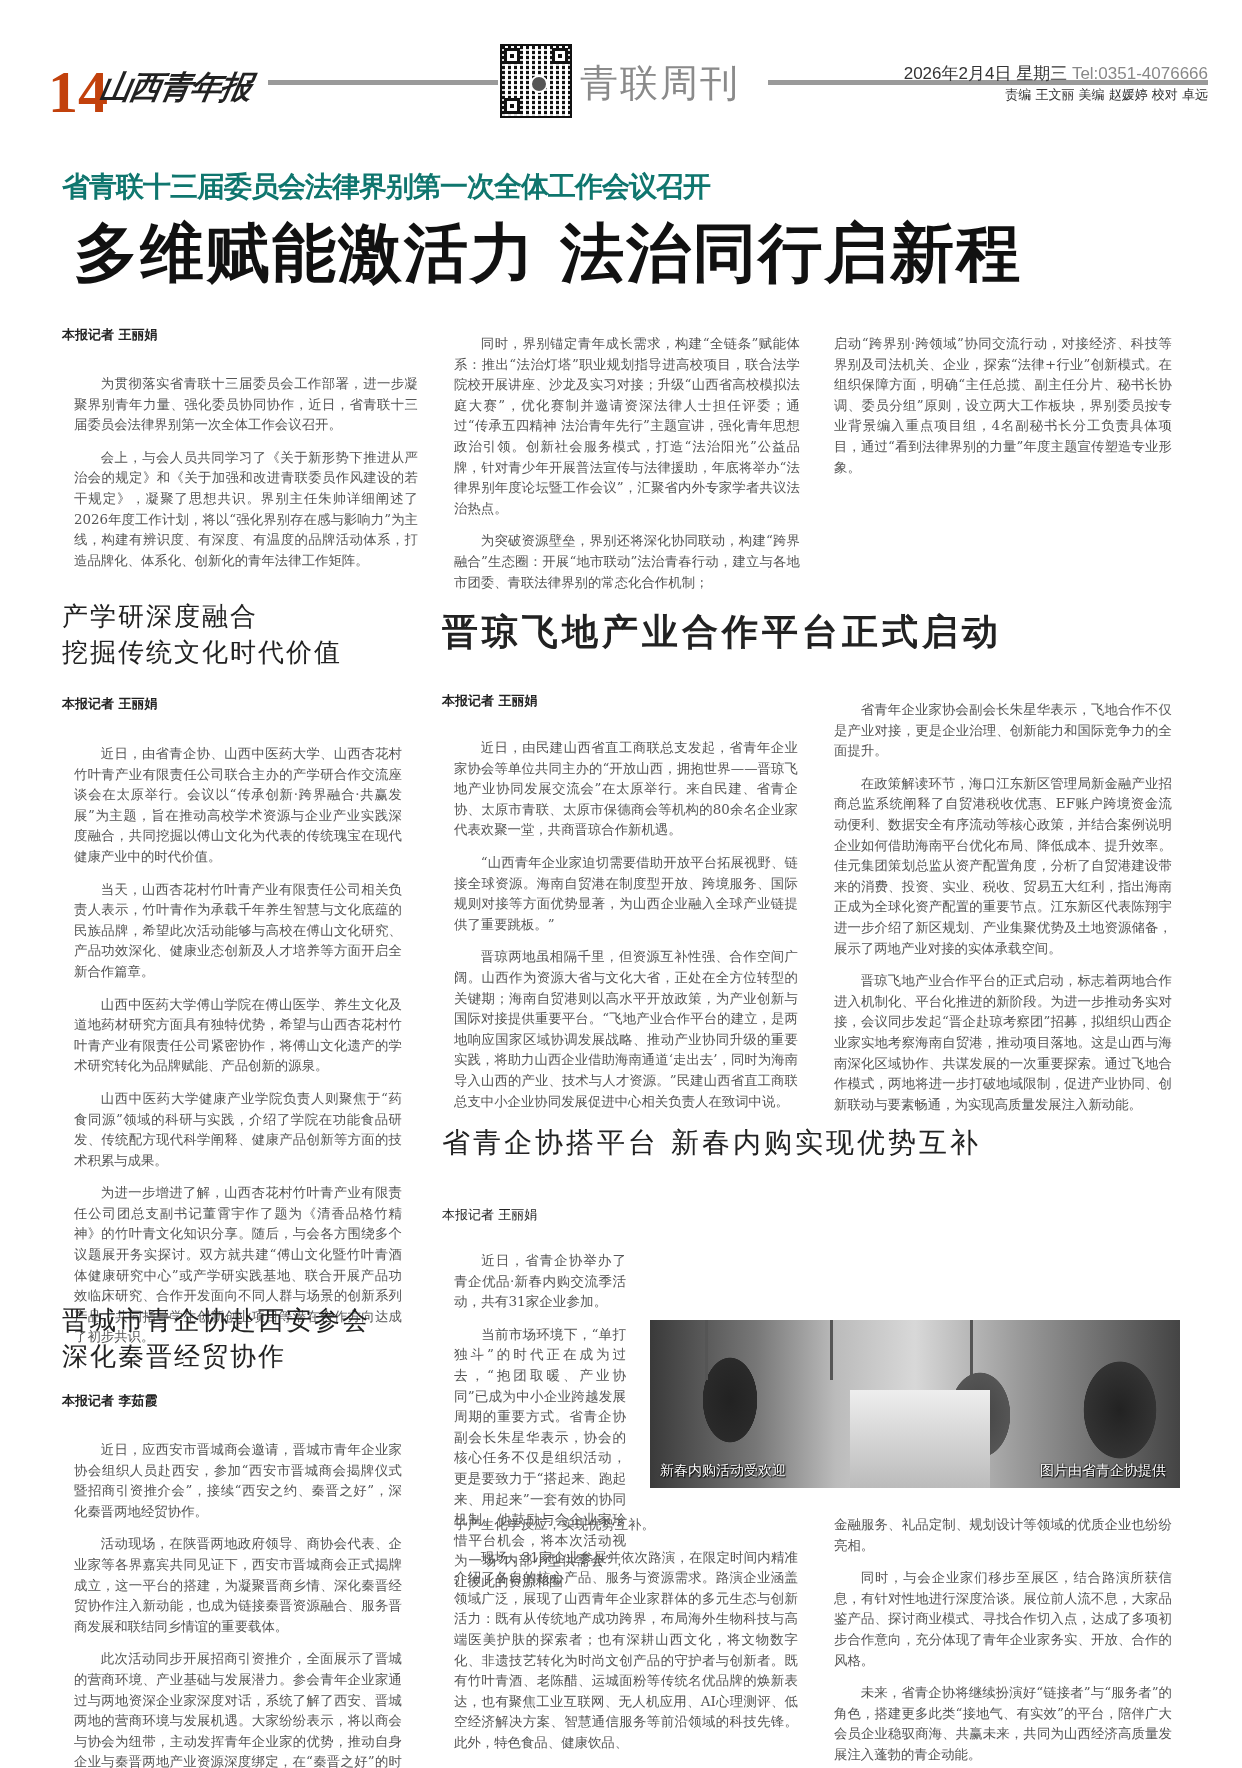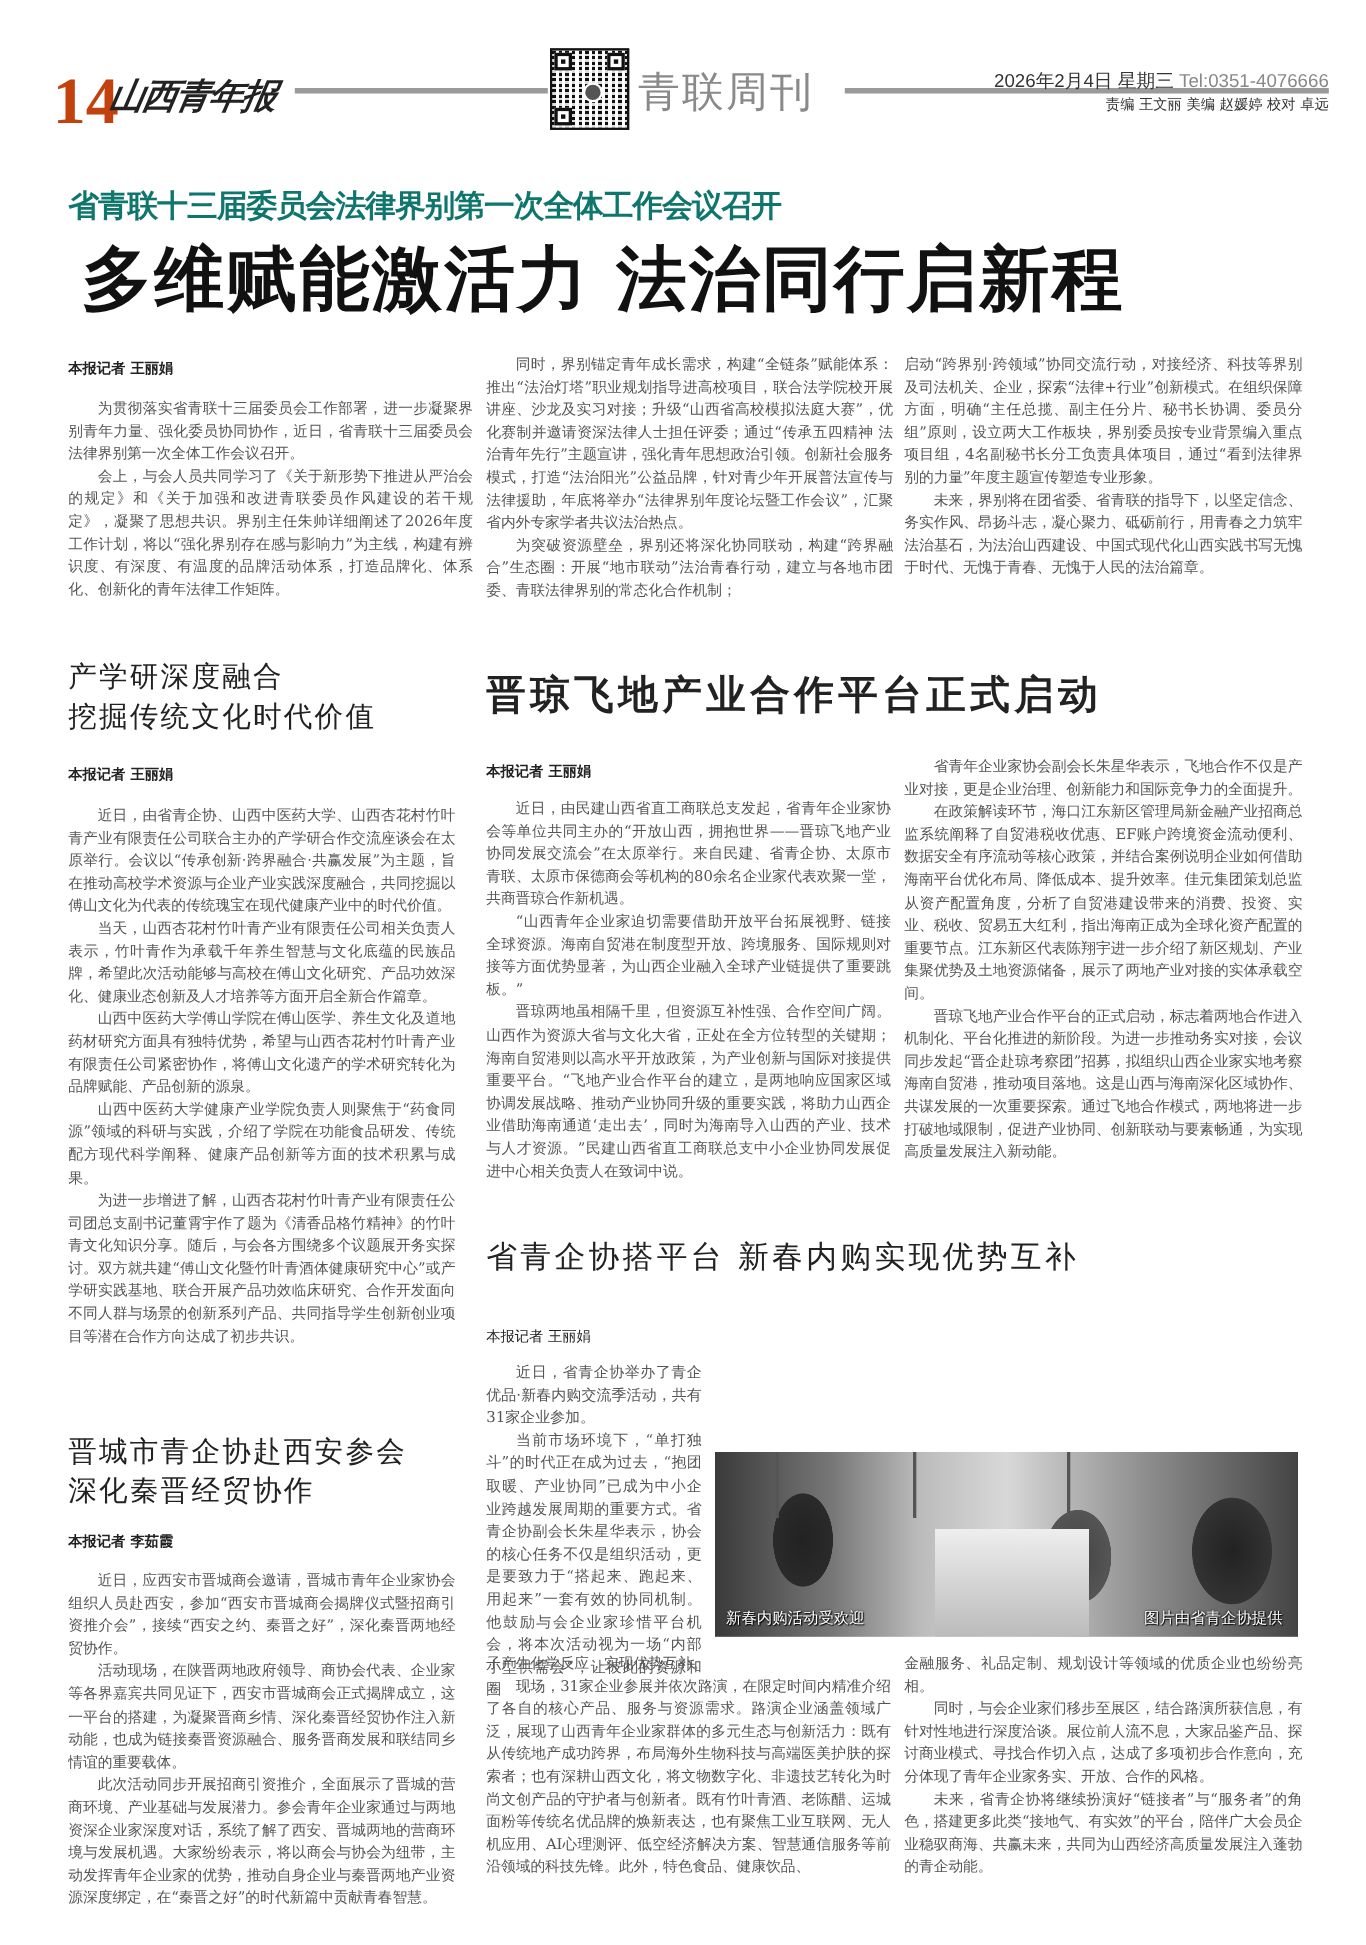--- a/index.html
+++ b/index.html
@@ -21,21 +21,21 @@
   .sec{left:580px;top:58px;font-size:38px;color:#8a8a8a;letter-spacing:2px;}
   .rule2{left:768px;top:80px;width:440px;height:5px;background:#9a9a9a;}
   .date{right:34px;top:62px;font-size:17px;color:#333;font-family:"Liberation Sans",sans-serif;}
   .date .tel{color:#888;}
   .editors{right:34px;top:86px;font-size:13px;color:#333;font-family:"DejaVu Sans",sans-serif;}
   
   .kicker{left:62px;top:168px;font-size:28px;color:#0f766e;font-family:Liberation Sans, sans-serif;font-weight:bold;letter-spacing:-1px;}
   .main-title{left:74px;top:210px;font-size:64px;color:#111;font-family:"DejaVu Sans",sans-serif;font-weight:bold;letter-spacing:2px;}
   .byline{font-size:13px;color:#222;font-weight:bold;font-family:"DejaVu Sans",sans-serif;}
   .col{font-size:13.4px;line-height:20.6px;color:#555;text-align:justify;}
-  .col p{margin:0;text-indent:2em;}
+  .col p{margin:12px;text-indent:2em;}
   .col p.cont{text-indent:0;}
   .h2{font-size:26px;color:#222;font-family:"DejaVu Sans",sans-serif;line-height:36px;letter-spacing:2px;}
   .h2big{font-size:36px;color:#222;font-family:"DejaVu Serif",serif;font-weight:bold;letter-spacing:4px;}
   .photo{left:650px;top:1320px;width:530px;height:168px;overflow:hidden;
     background:
       radial-gradient(ellipse 60px 80px at 470px 90px,#222 0,#333 60%,transparent 61%),
       radial-gradient(ellipse 50px 70px at 330px 95px,#444 0,#555 60%,transparent 61%),
       radial-gradient(ellipse 45px 70px at 80px 80px,#222 0,#2a2a2a 60%,transparent 61%),
       linear-gradient(90deg,#3a3a3a 0,#777 20%,#bbb 35%,#d8d8d8 50%,#999 70%,#444 100%);}
   .photo .shelf{position:absolute;left:200px;top:70px;width:140px;height:98px;background:linear-gradient(180deg,#eee,#bbb);}
@@ -68,21 +68,20 @@
 <div class="abs col" style="left:62px;top:362px;width:368px">
   <p>为贯彻落实省青联十三届委员会工作部署，进一步凝聚界别青年力量、强化委员协同协作，近日，省青联十三届委员会法律界别第一次全体工作会议召开。</p>
   <p>会上，与会人员共同学习了《关于新形势下推进从严治会的规定》和《关于加强和改进青联委员作风建设的若干规定》，凝聚了思想共识。界别主任朱帅详细阐述了2026年度工作计划，将以“强化界别存在感与影响力”为主线，构建有辨识度、有深度、有温度的品牌活动体系，打造品牌化、体系化、创新化的青年法律工作矩阵。</p>
 </div>
 <div class="abs col" style="left:442px;top:322px;width:370px">
   <p>同时，界别锚定青年成长需求，构建“全链条”赋能体系：推出“法治灯塔”职业规划指导进高校项目，联合法学院校开展讲座、沙龙及实习对接；升级“山西省高校模拟法庭大赛”，优化赛制并邀请资深法律人士担任评委；通过“传承五四精神 法治青年先行”主题宣讲，强化青年思想政治引领。创新社会服务模式，打造“法治阳光”公益品牌，针对青少年开展普法宣传与法律援助，年底将举办“法律界别年度论坛暨工作会议”，汇聚省内外专家学者共议法治热点。</p>
   <p>为突破资源壁垒，界别还将深化协同联动，构建“跨界融合”生态圈：开展“地市联动”法治青春行动，建立与各地市团委、青联法律界别的常态化合作机制；</p>
 </div>
 <div class="abs col" style="left:822px;top:322px;width:362px">
   <p class="cont">启动“跨界别·跨领域”协同交流行动，对接经济、科技等界别及司法机关、企业，探索“法律+行业”创新模式。在组织保障方面，明确“主任总揽、副主任分片、秘书长协调、委员分组”原则，设立两大工作板块，界别委员按专业背景编入重点项目组，4名副秘书长分工负责具体项目，通过“看到法律界别的力量”年度主题宣传塑造专业形象。</p>
-  <p>未来，界别将在团省委、省青联的指导下，以坚定信念、务实作风、昂扬斗志，凝心聚力、砥砺前行，用青春之力筑牢法治基石，为法治山西建设、中国式现代化山西实践书写无愧于时代、无愧于青春、无愧于人民的法治篇章。</p>
 </div>
 
 <div class="abs h2" style="left:62px;top:598px">
   <div>产学研深度融合</div>
   <div>挖掘传统文化时代价值</div>
 </div>
 <div class="abs byline" style="left:62px;top:695px">本报记者  王丽娟</div>
 <div class="abs col" style="left:62px;top:732px;width:352px">
   <p>近日，由省青企协、山西中医药大学、山西杏花村竹叶青产业有限责任公司联合主办的产学研合作交流座谈会在太原举行。会议以“传承创新·跨界融合·共赢发展”为主题，旨在推动高校学术资源与企业产业实践深度融合，共同挖掘以傅山文化为代表的传统瑰宝在现代健康产业中的时代价值。</p>
   <p>当天，山西杏花村竹叶青产业有限责任公司相关负责人表示，竹叶青作为承载千年养生智慧与文化底蕴的民族品牌，希望此次活动能够与高校在傅山文化研究、产品功效深化、健康业态创新及人才培养等方面开启全新合作篇章。</p>

